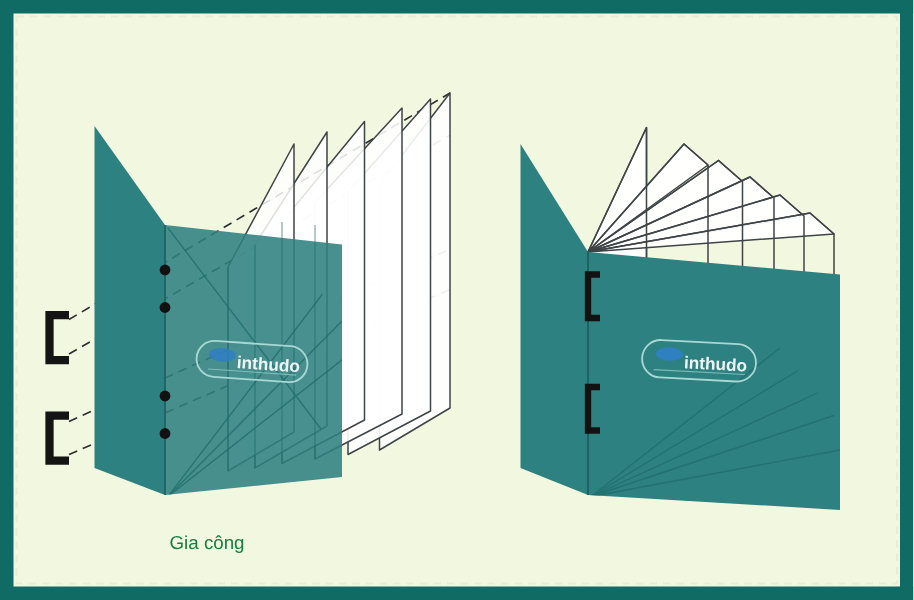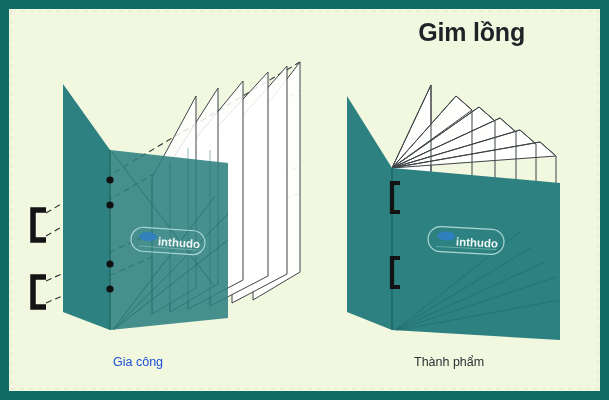--- a/index.html
+++ b/index.html
@@ -39,21 +39,21 @@
     right: 93px;
     top: 52px;
     font-size: 13px;
     font-weight: normal;
     color: #3c4245;
   }
   #label-left {
     left: 113px;
     top: 355px;
     font-size: 12.5px;
-    color: #1d4ed8;
+    color: #15803d;
   }
   #label-right {
     left: 414px;
     top: 355px;
     font-size: 12.5px;
     color: #2b3134;
   }
 </style>
 </head>
 <body>
@@ -179,16 +179,14 @@
         <line x1="436" y1="248" x2="497" y2="248" stroke="#8fc9c5" stroke-width="0.7" opacity="0.8"></line>
       </g>
 
       <g fill="none" stroke="#121212" stroke-width="4.2" stroke-linejoin="miter">
         <polyline points="400,183 392,183 392,212 400,212"></polyline>
         <polyline points="400,258 392,258 392,287 400,287"></polyline>
       </g>
     </g>
   </svg>
 
-  <div class="txt" id="title">Gim lồng</div>
   <div class="txt" id="label-left">Gia công</div>
-  <div class="txt" id="label-right">Thành phẩm</div>
 </div>
 
 </body></html>

